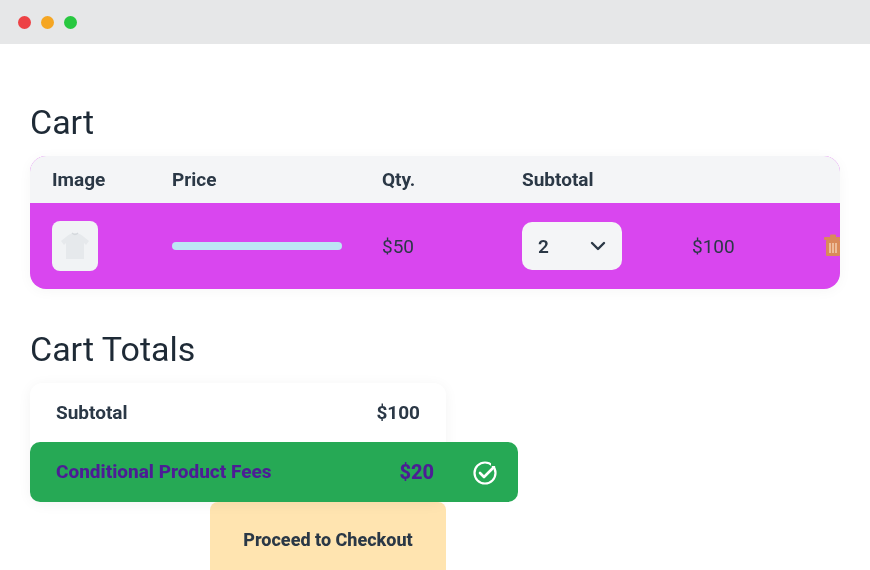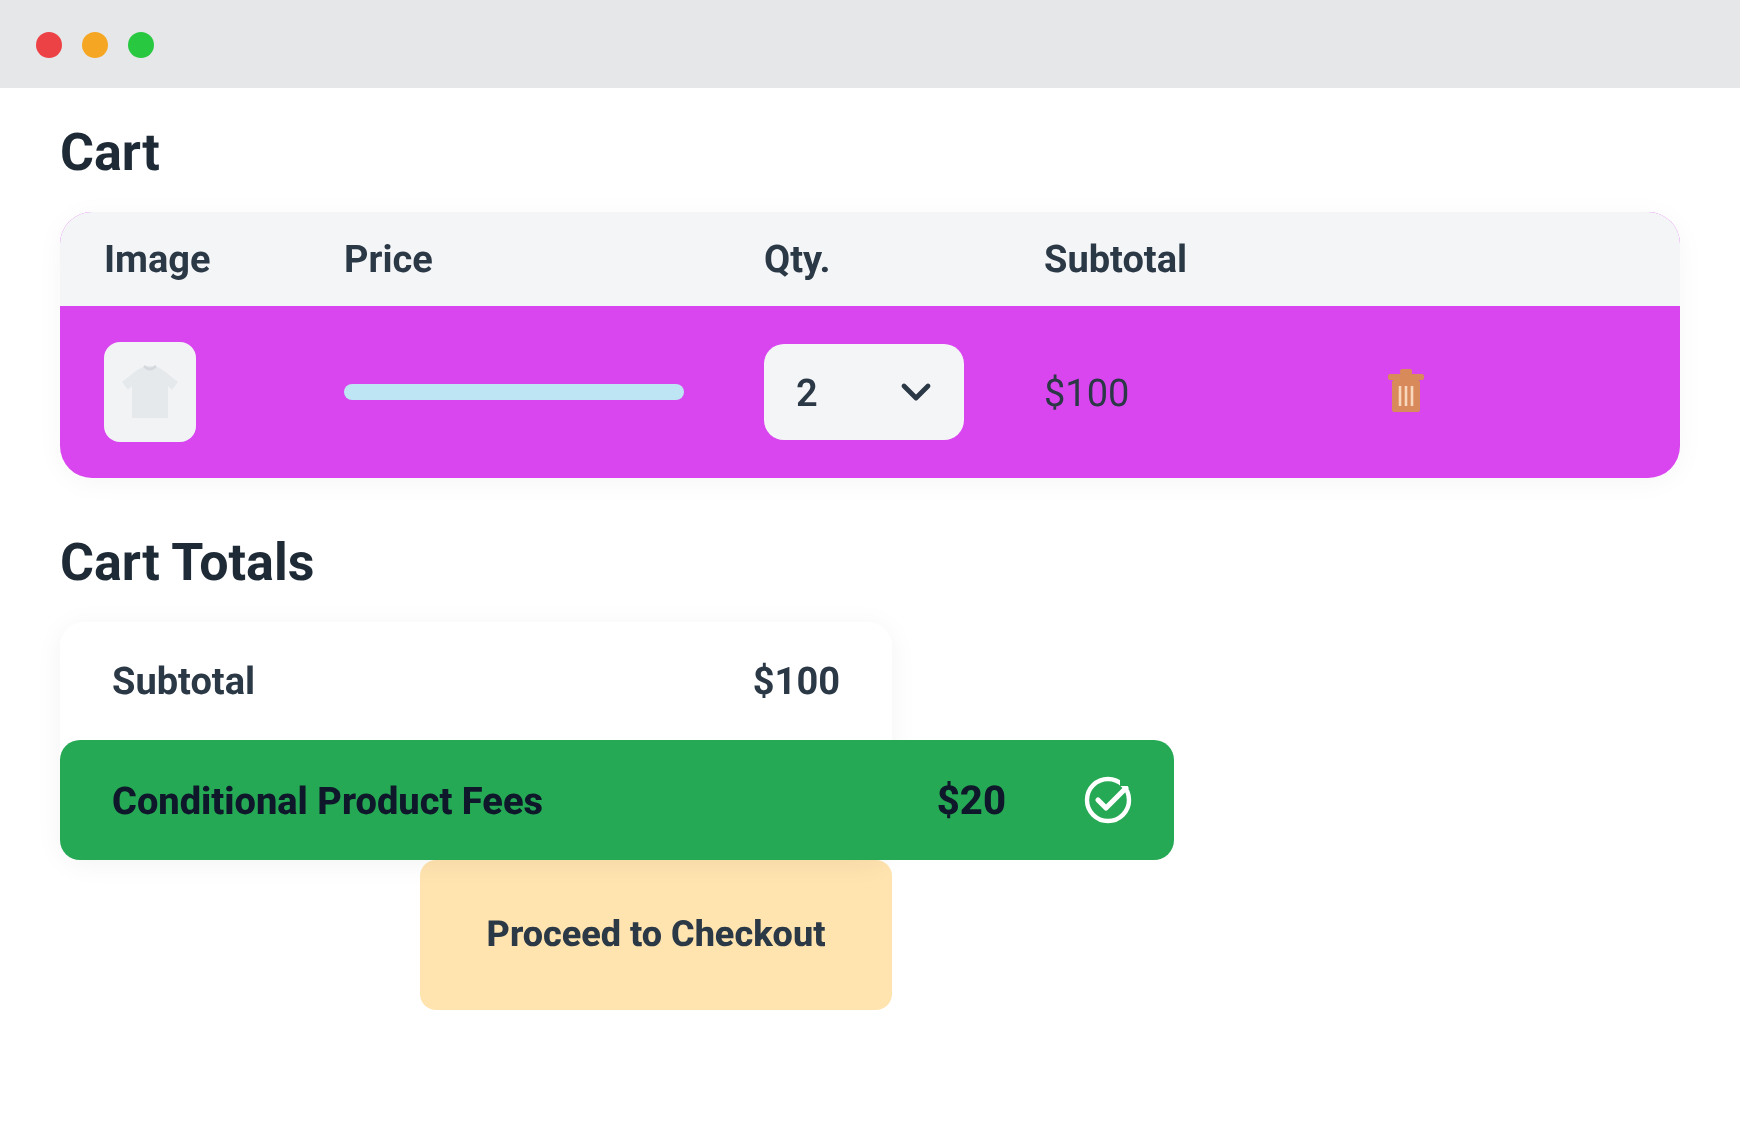--- a/index.html
+++ b/index.html
@@ -19,24 +19,25 @@
     gap: 10px;
   }
   .dot { width: 13px; height: 13px; border-radius: 50%; }
   .dot.red { background: #ed4245; }
   .dot.yellow { background: #f5a623; }
   .dot.green { background: #28c840; }
 
   .content { padding: 18px 30px 0 30px; }
 
   .section-title {
-    font-size: 26px;
-    font-weight: 700;
+    font-size: 34px;
+    font-weight: 400;
     color: #1e2a36;
     margin-bottom: 14px;
+    margin-top: 40px;
   }
 
   .cart-panel {
     background: #d946ef;
     border-radius: 16px;
     box-shadow: 0 2px 14px rgba(0,0,0,0.04);
     overflow: hidden;
     margin-bottom: 28px;
   }
 
@@ -103,26 +104,25 @@
     justify-content: space-between;
     align-items: center;
     padding: 18px 26px;
     font-size: 19px;
     font-weight: 700;
     color: #2b3846;
   }
 
   .fee-row {
     background: #26a955;
-    color: #0f172a;
-    width: 557px;
+    color: #4c1d95;
+    width: 488px;
     margin-left: 0;
     border-radius: 10px;
     display: flex;
-    align-items: center;
     padding: 18px 22px 18px 26px;
     gap: 0;
     position: relative;
     z-index: 2;
   }
   .fee-row .label { flex: 0 0 auto; font-weight: 800; font-size: 19px; }
   .fee-row .val { margin-left: auto; font-weight: 800; font-size: 20px; padding-right: 62px; }
   .fee-row .check { position: absolute; right: 20px; display: flex; }
 
   .checkout-btn {
@@ -166,20 +166,21 @@
           <svg width="32" height="34" viewBox="0 0 32 34">
             <path d="M7 8 C7 8 11 4 16 4 C21 4 25 8 25 8 L25 30 L7 30 Z" fill="#e6e9ec"></path>
             <path d="M7 8 L2 12 L5 16 L7 14 Z M25 8 L30 12 L27 16 L25 14 Z" fill="#e6e9ec"></path>
             <path d="M13 4 Q16 7 19 4" fill="none" stroke="#d5d9dd" stroke-width="1.4"></path>
           </svg>
         </div>
       </div>
       <div>
         <div class="product-name-bar"></div>
       </div>
+      <div>$50</div>
       <div>
         <div class="qty-select">
           <span>2</span>
           <svg width="16" height="10" viewBox="0 0 16 10">
             <path d="M2 2 L8 8 L14 2" fill="none" stroke="#2b3846" stroke-width="2.4" stroke-linecap="round" stroke-linejoin="round"></path>
           </svg>
         </div>
       </div>
       <div>$100</div>
       <div class="trash-icon">

